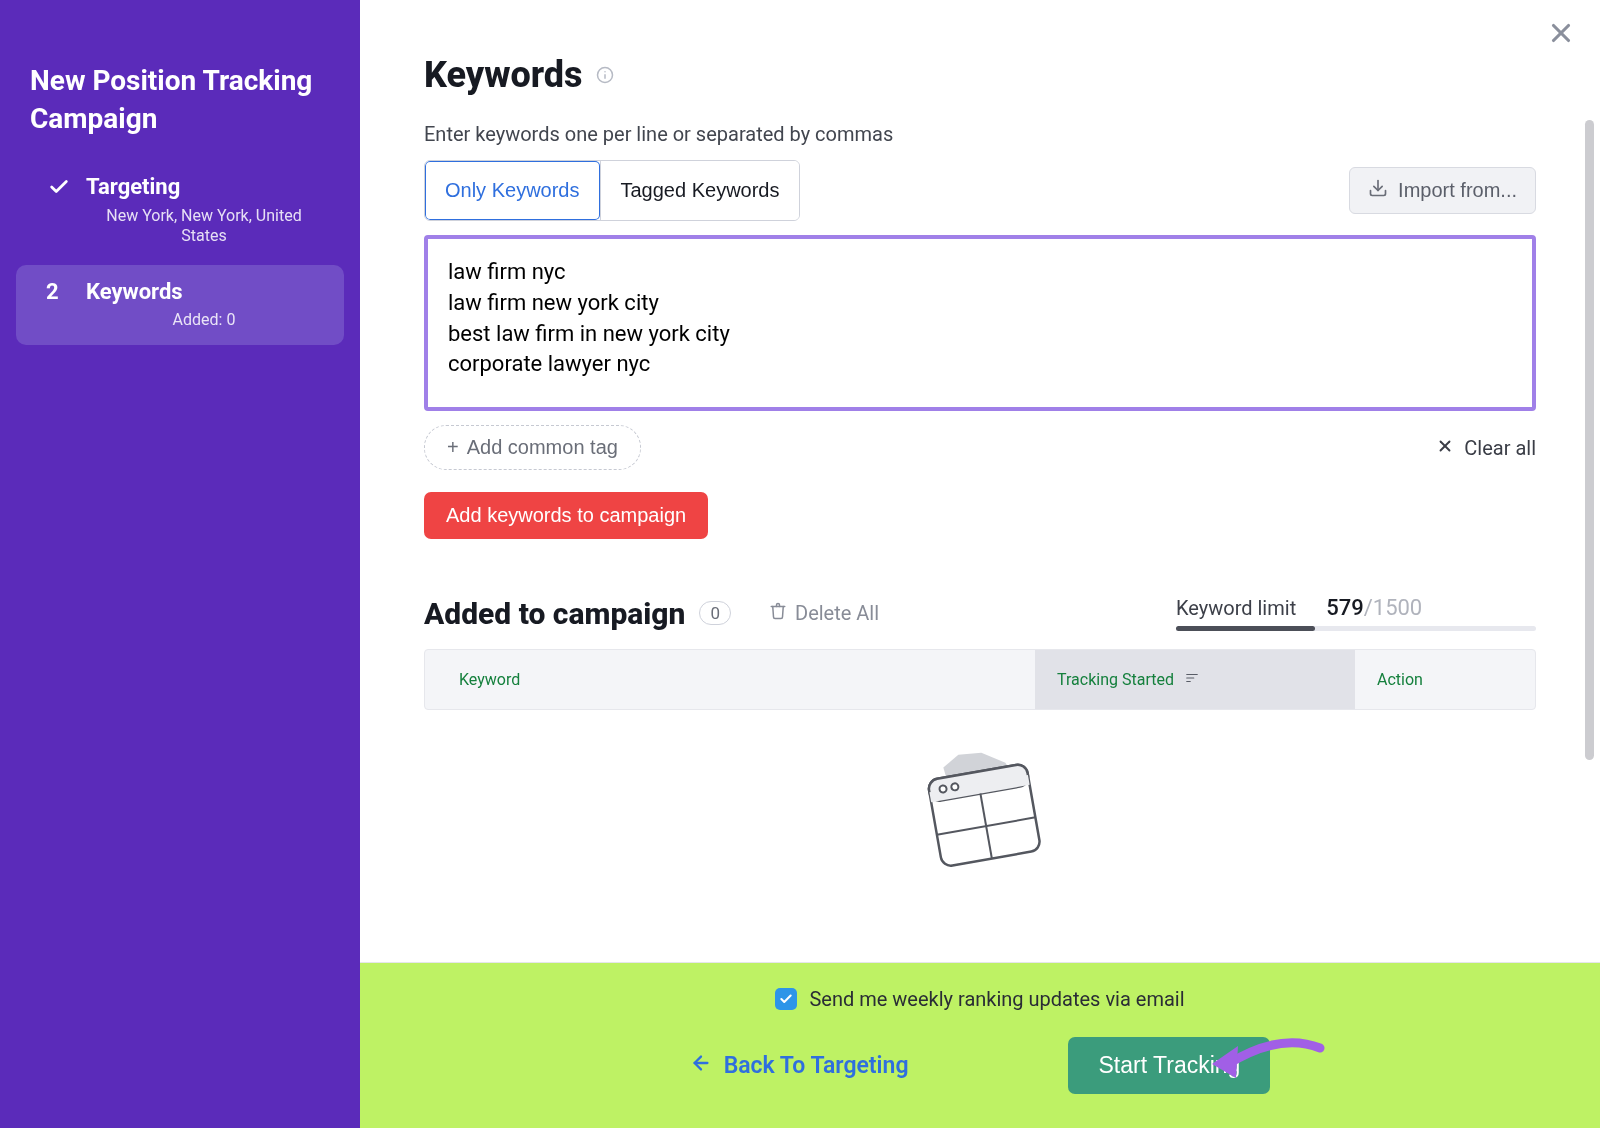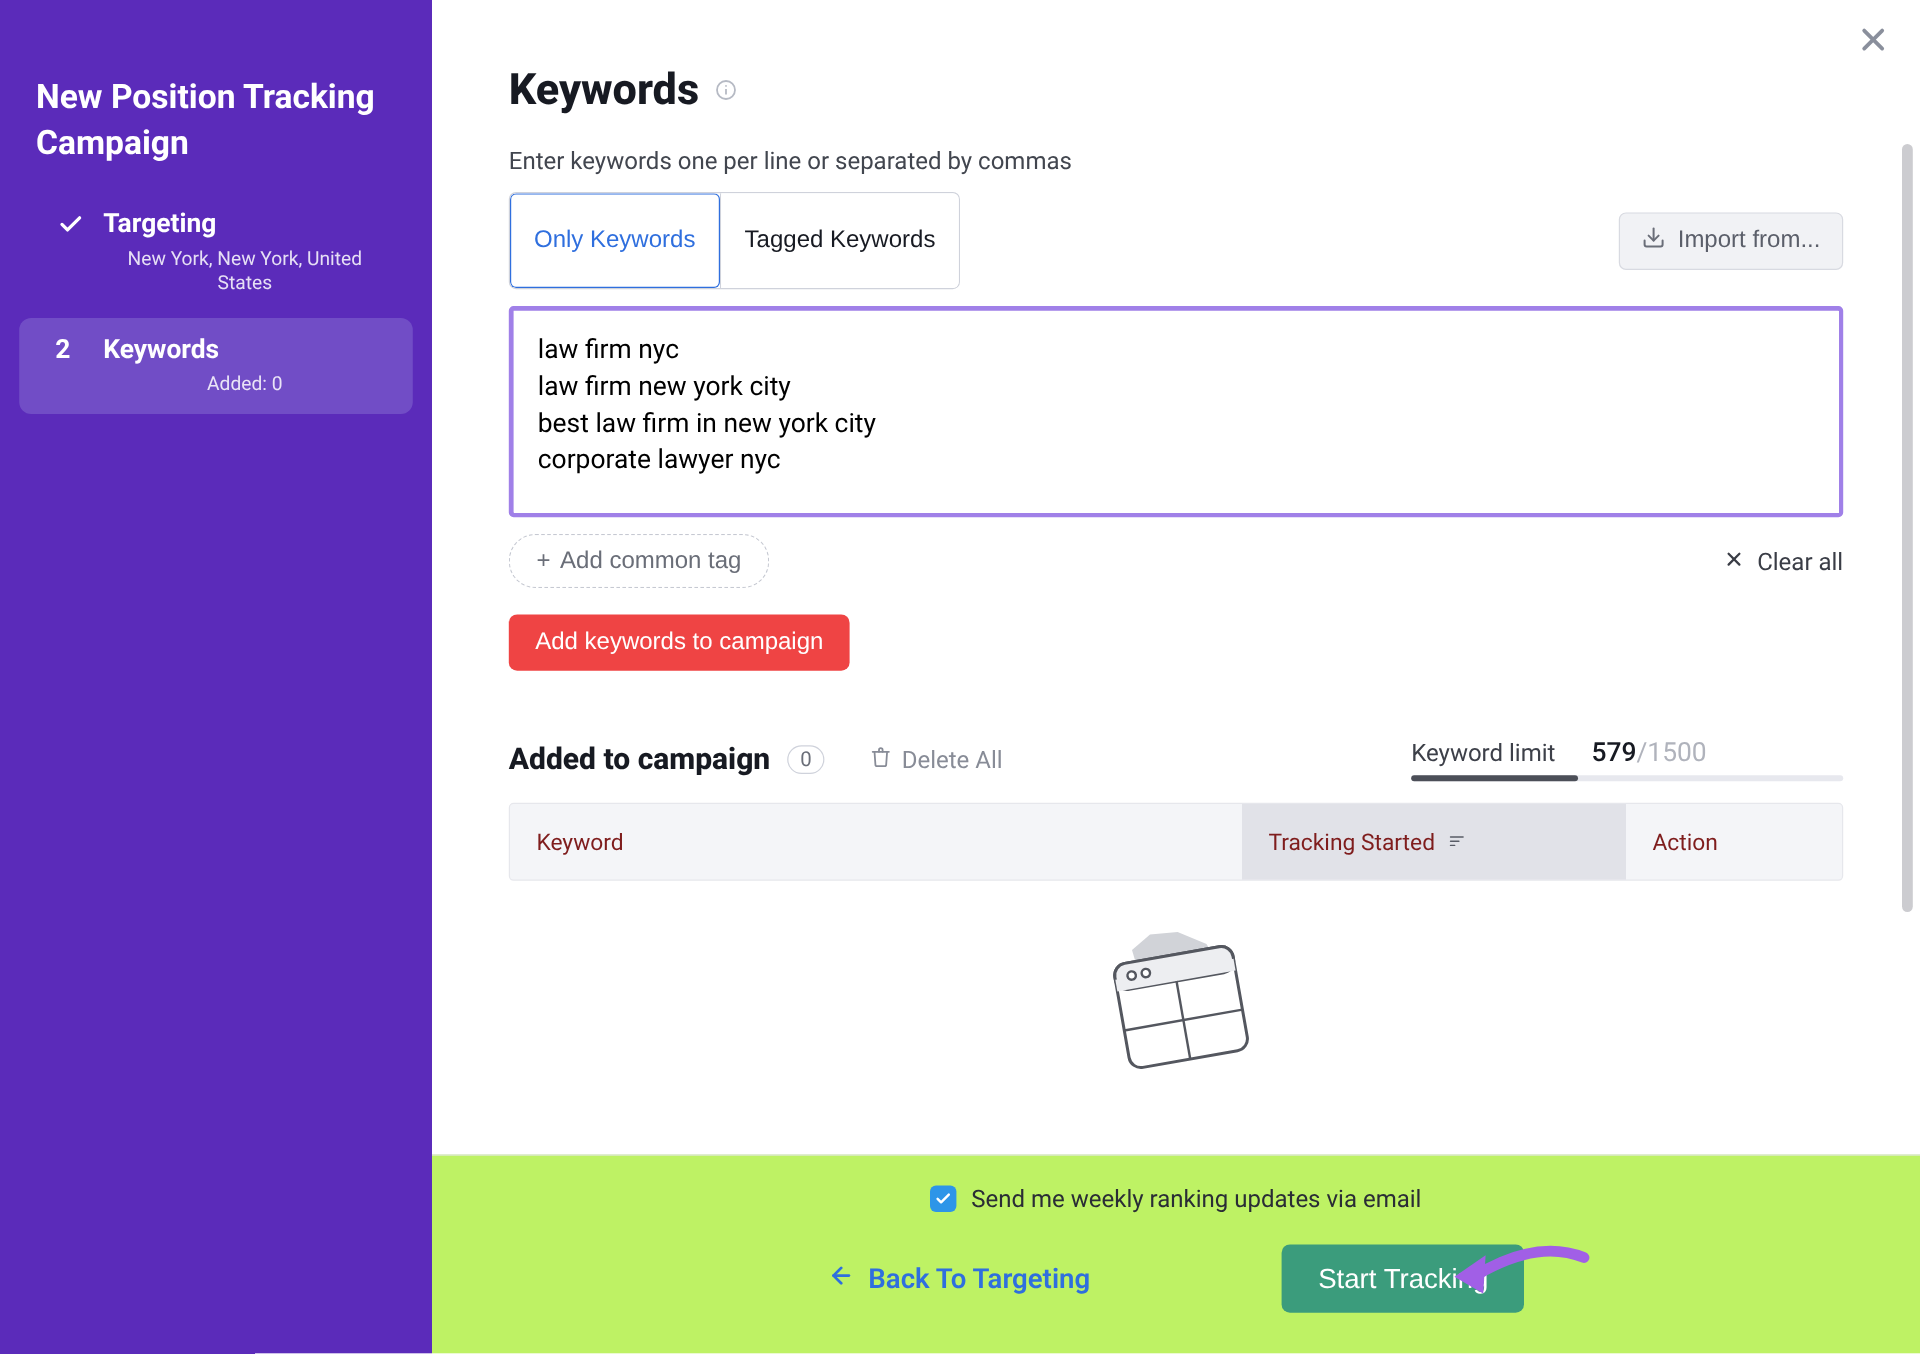--- a/index.html
+++ b/index.html
@@ -110,21 +110,21 @@
   .seg {
     display: inline-flex;
     border: 1px solid #cfd2db;
     border-radius: 6px;
     overflow: hidden;
   }
   .seg button {
     background: #fff;
     border: none;
     font-size: 20px;
-    padding: 28px 20px;
+    padding: 18px 20px;
     cursor: pointer;
     color: #171a22;
   }
   .seg button.active {
     color: #2f6fde;
     box-shadow: inset 0 0 0 1px #2f6fde;
     border-radius: 5px;
   }
   .seg .divider { width: 1px; background: #cfd2db; }
   .import-btn {
@@ -197,21 +197,21 @@
     align-items: center;
     justify-content: space-between;
     margin-bottom: 18px;
   }
   .section-head-left {
     display: flex;
     align-items: center;
     gap: 14px;
   }
   .section-head h3 {
-    font-size: 25px;
+    font-size: 30px;
     font-weight: 800;
   }
   .count-pill {
     border: 1px solid #cfd2db;
     border-radius: 12px;
     padding: 1px 10px;
     font-size: 17px;
     color: #6a6e78;
   }
   .delete-all {
@@ -235,22 +235,23 @@
   }
   .limit-bar-fill {
     position: absolute; left: 0; top: 0; height: 100%; background: #4c4f58; border-radius: 3px;
     width: 38.6%;
   }
   .tbl-head {
     display: flex;
     background: #f4f5f8;
     border: 1px solid #e6e7ec;
     border-radius: 4px;
-    font-size: 19px;
-    color: #7f1d1d;
+    font-size: 16px;
+    color: #15803d;
+    padding-left: 12px;
   }
   .tbl-head > div { padding: 20px 22px; }
   .col-kw { flex: 1; }
   .col-track {
     width: 320px;
     background: #e1e2e8;
     display: flex;
     align-items: center;
     gap: 10px;
   }

